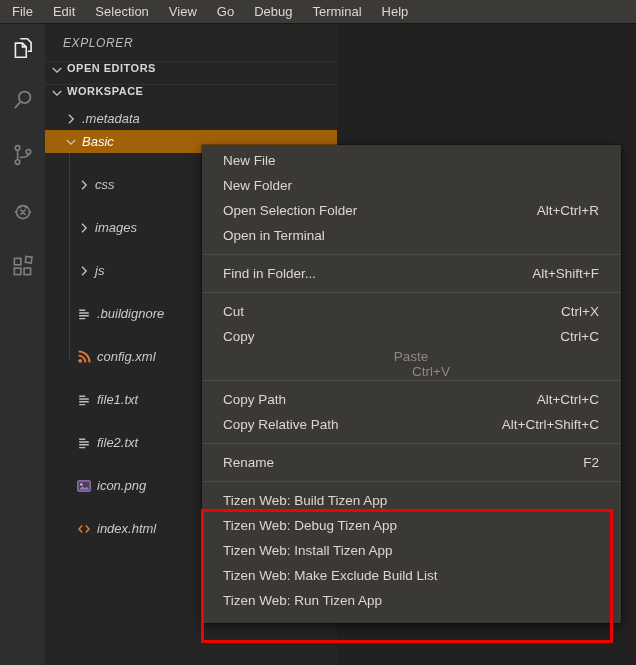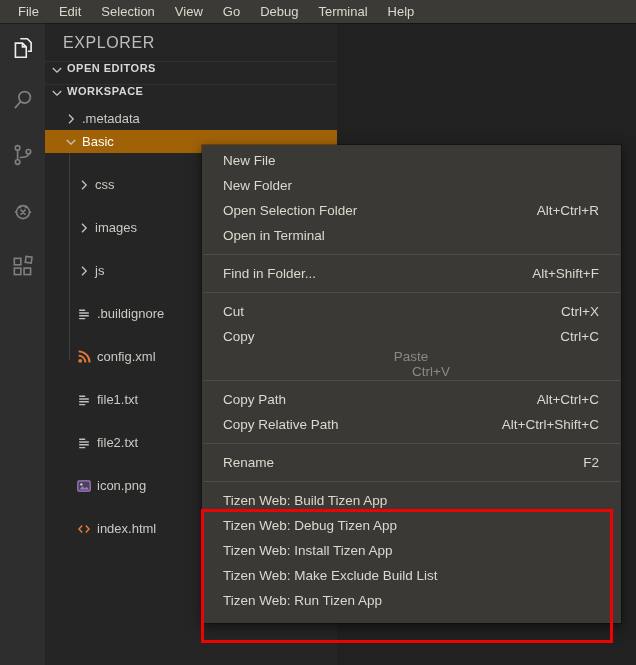--- a/index.html
+++ b/index.html
@@ -6,44 +6,44 @@
   body{
     width:636px;height:665px;position:relative;overflow:hidden;
     background:#1f1f1f;
     font-family:"Liberation Sans","DejaVu Sans",sans-serif;
     -webkit-font-smoothing:antialiased;
   }
   
   .menubar{
     position:absolute;left:0;top:0;width:636px;height:23px;
     background:#3c3a36;display:flex;align-items:center;
-    box-shadow:0 1px 0 rgba(0,0,0,.35);z-index:5;padding-left:8px;box-sizing:border-box;
+    box-shadow:0 1px 0 rgba(0,0,0,.35);z-index:5;padding-left:2px;box-sizing:border-box;
   }
   .menubar-item{
     color:#ddd8ce;font-size:13px;line-height:23px;padding:0 10px;cursor:default;white-space:nowrap;
   }
   
   .main{position:absolute;left:0;top:23px;width:636px;height:642px;display:flex;}
   .activitybar{width:45px;background:#2e2e2e;position:relative;flex:none;}
   .ab-icon{position:absolute;left:0;width:45px;height:44px;display:flex;align-items:center;justify-content:center;color:#7f7f7f;}
   .ab-icon.active{color:#ececec;}
   .ab-icon svg{width:26px;height:26px;}
   .sidebar{width:292px;background:#252526;position:relative;flex:none;color:#cdc9c3;}
   .editor{flex:1;background:#212121;}
   .explorer-title{
-    height:38px;line-height:40px;padding-left:18px;font-size:16px;letter-spacing:.6px;color:#bdbdbd;
+    height:38px;line-height:40px;padding-left:18px;font-size:12px;letter-spacing:.6px;color:#bdbdbd;font-style:italic;
   }
   .section-header{
     height:23px;display:flex;align-items:flex-start;font-size:11px;font-weight:700;letter-spacing:.5px;
     color:#d8d8d8;padding-left:4px;border-top:1px solid rgba(255,255,255,.06);box-sizing:border-box;
   }
   .section-header .twisty{margin-right:2px;}
   .twisty{width:16px;height:16px;flex:none;display:inline-flex;align-items:center;justify-content:center;color:#c5c5c5;}
   .tree{position:relative;}
-  .tree-row{height:23px;display:flex;align-items:center;font-size:13px;cursor:pointer;white-space:nowrap;}
+  .tree-row{height:23px;display:flex;align-items:center;font-size:13px;cursor:pointer;white-space:nowrap;font-style:italic;}
   .tree-row .ficon{width:16px;height:16px;flex:none;display:inline-flex;align-items:center;justify-content:center;margin-right:5px;}
   .tree-row .twisty{margin-right:3px;}
   .tree-row.lvl1{padding-left:18px;}
   .tree-row.lvl2{padding-left:31px;margin-top:20px;}
   .tree-row.selected{background:#a16207;color:#fbfbfb;}
   .indent-guide{position:absolute;width:1px;background:#3d3d3d;left:24px;}
   
   .context-menu{
     position:absolute;left:202px;top:145px;width:419px;box-sizing:border-box;
     background:#3b3935;padding:3px 0 10px 0;z-index:10;

